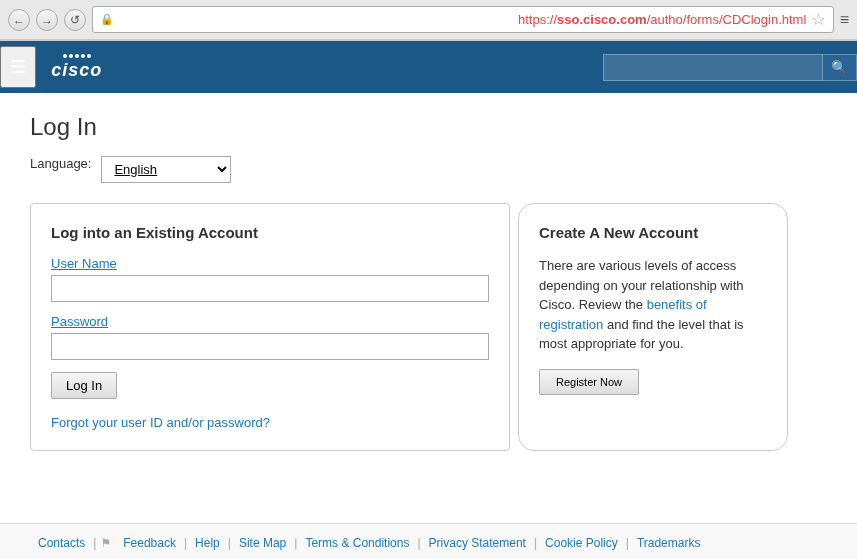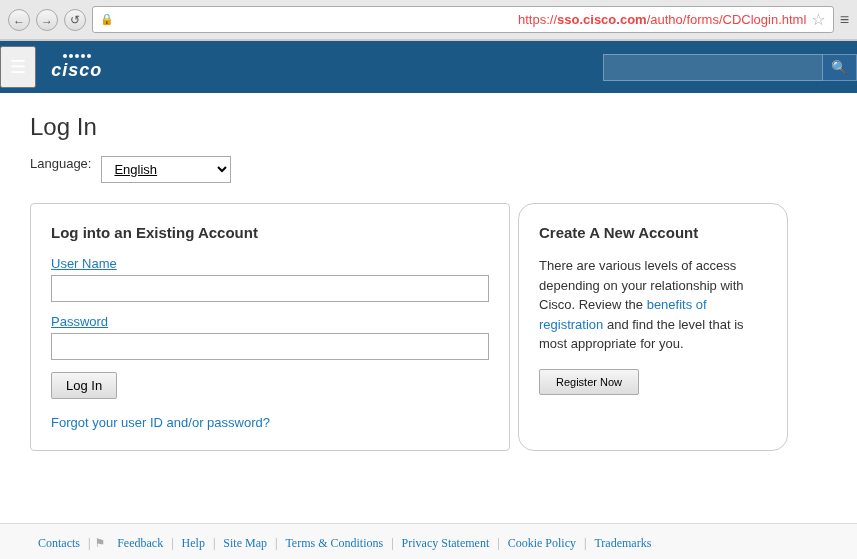--- a/index.html
+++ b/index.html
@@ -46,21 +46,21 @@
     .forgot-link { color: #1a7abf; font-size: 13px; text-decoration: none; display: block; margin-top: 4px; }
 
     
     .register-card { border: 1px solid #ccc; border-radius: 16px; padding: 20px; flex: 0 0 270px; }
     .register-desc { font-size: 13px; color: #333; line-height: 1.5; margin-bottom: 15px; }
     .register-link { color: #1a7abf; text-decoration: none; }
     .register-btn { background: linear-gradient(to bottom, #f5f5f5, #ddd); border: 1px solid #aaa; padding: 6px 16px; font-size: 11px; cursor: pointer; border-radius: 2px; }
 
     
     .footer { border-top: 1px solid #ddd; padding: 12px 30px; background: #f8f8f8; margin-top: 10px; }
-    .footer-links { display: flex; align-items: center; gap: 0; flex-wrap: wrap; font-family: Liberation Serif, serif; }
+    .footer-links { display: flex; align-items: center; gap: 0; flex-wrap: wrap; }
     .footer-link { color: #1a7abf; font-size: 12px; text-decoration: none; padding: 0 8px; }
     .footer-sep { color: #aaa; font-size: 12px; }
     .footer-icon-sep { color: #aaa; font-size: 12px; padding: 0 4px; }
   </style>
 </head>
 <body>
 
 <div class="browser-chrome">
   <div class="browser-toolbar">
     <button class="browser-btn">←</button>

